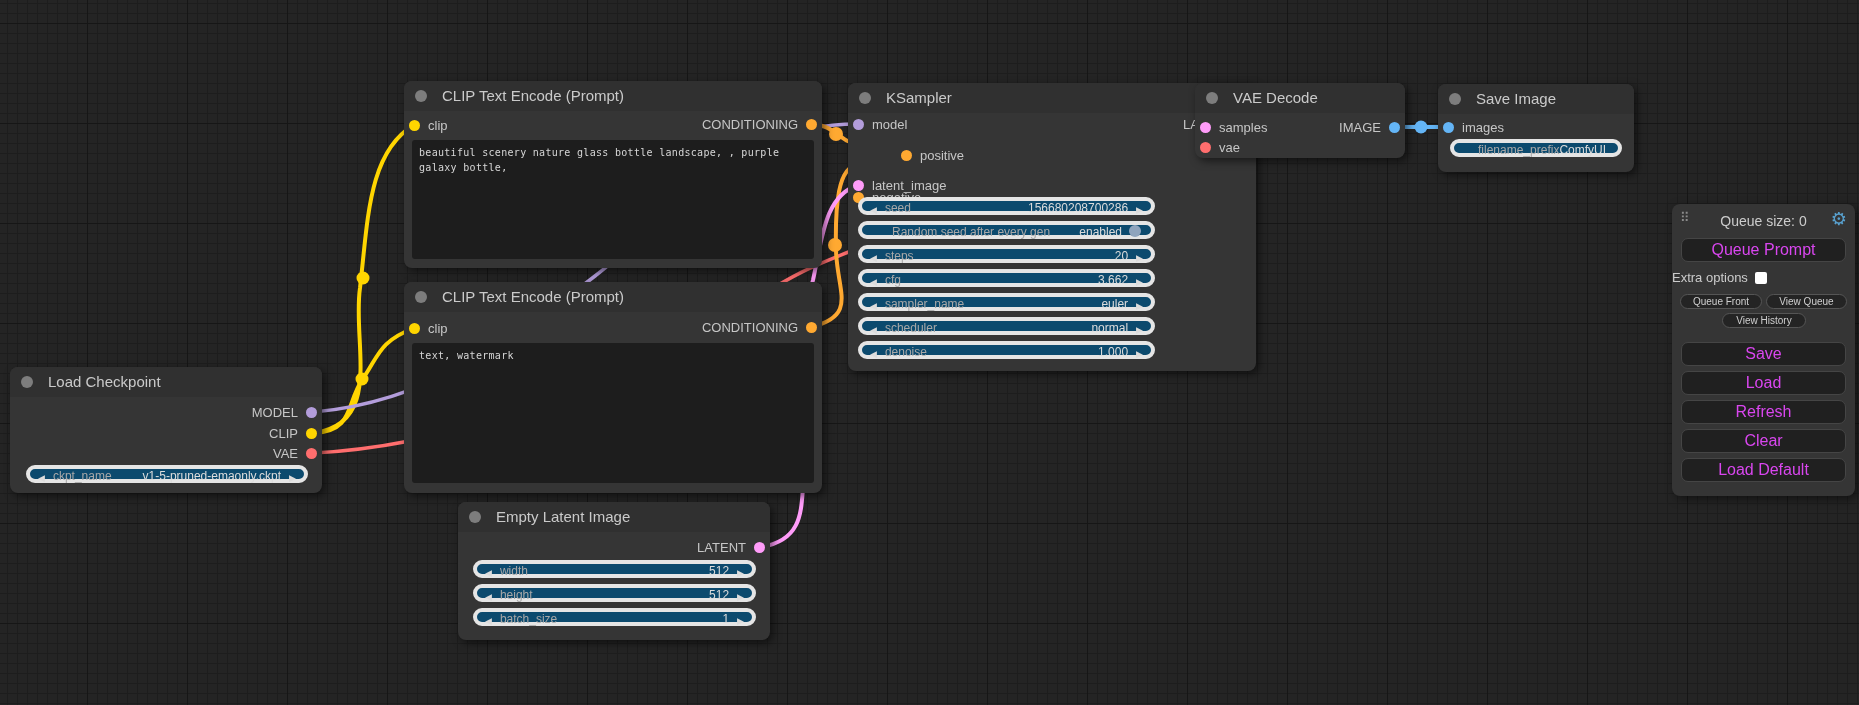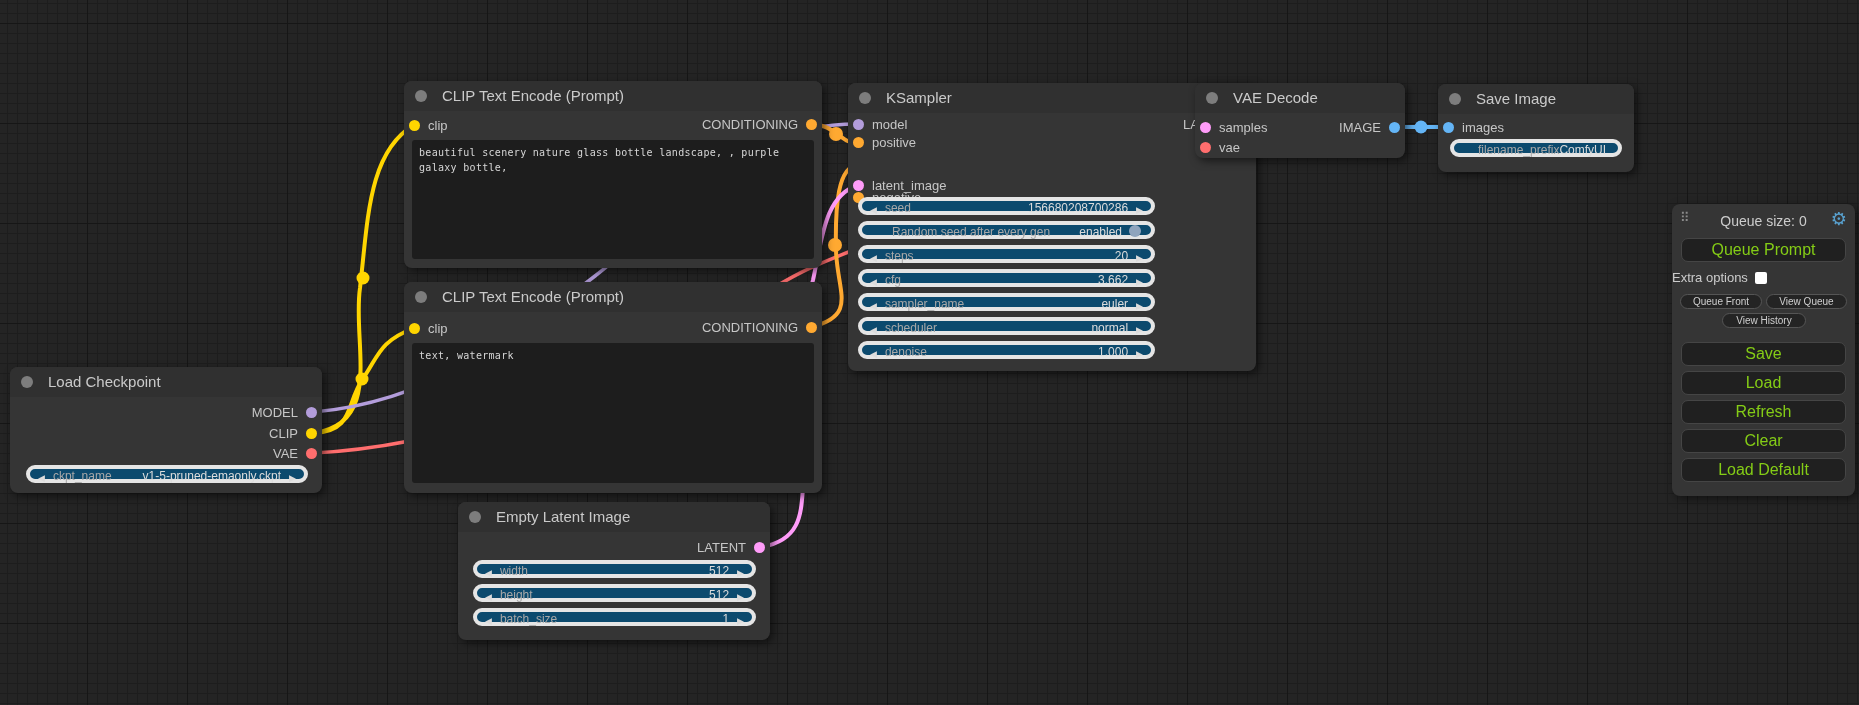--- a/index.html
+++ b/index.html
@@ -60,21 +60,21 @@
   #queue-panel{
     position:absolute;left:1672px;top:204px;width:183px;height:292px;z-index:3;
     background:#353535;border-radius:8px;box-shadow:3px 3px 10px rgba(0,0,0,.5);
   }
   .qp-handle{position:absolute;left:8px;top:7px;color:#8a8a8a;font-size:13px;line-height:13px;}
   .qp-size{position:absolute;left:0;right:0;top:9px;text-align:center;color:#cccccc;font-size:14px;}
   .qp-gear{position:absolute;right:8px;top:4px;color:#58a0ce;font-size:18px;line-height:22px;}
   .qp-btn{
     position:absolute;box-sizing:border-box;text-align:center;
     background:#202020;border:1px solid #454545;border-radius:7px;
-    color:#84cc16;cursor:default;
+    color:#d946ef;cursor:default;
   }
   .qp-btn.big{left:9px;width:165px;height:24px;font-size:16px;line-height:22px;}
   .qp-btn.small{height:15px;font-size:10px;line-height:13px;border-radius:9px;color:#cfcfcf;background:#242424;border-color:#555;}
   .qp-extra{position:absolute;left:0;right:0;top:66px;color:#cccccc;font-size:13px;}
   .qp-check{display:inline-block;width:12px;height:12px;background:#ffffff;border-radius:2px;vertical-align:-2px;margin-left:7px;}
 </style>
 </head>
 <body>
 
 <div id="canvas">
@@ -195,21 +195,21 @@
 
   <div class="node" style="left:848px;top:83px;width:365px;height:288px;padding-left:43px;">
     <div class="ntitle">
       <span class="tdot"></span>
       <span class="ttext">KSampler</span>
     </div>
     <div class="slot in" style="top:33px;">
       <span class="sdot" style="background:#B39DDB"></span>
       <span class="slabel">model</span>
     </div>
-    <div class="slot in" style="top:51px;">
+    <div class="slot in" style="top:64px;margin-left:48px;">
       <span class="sdot" style="background:#FFA931"></span>
       <span class="slabel">positive</span>
     </div>
     <div class="slot in" style="top:78px;margin-top:28px;">
       <span class="sdot" style="background:#FFA931"></span>
       <span class="slabel">negative</span>
     </div>
     <div class="slot in" style="top:94px;">
       <span class="sdot" style="background:#FF9CF9"></span>
       <span class="slabel">latent_image</span>

